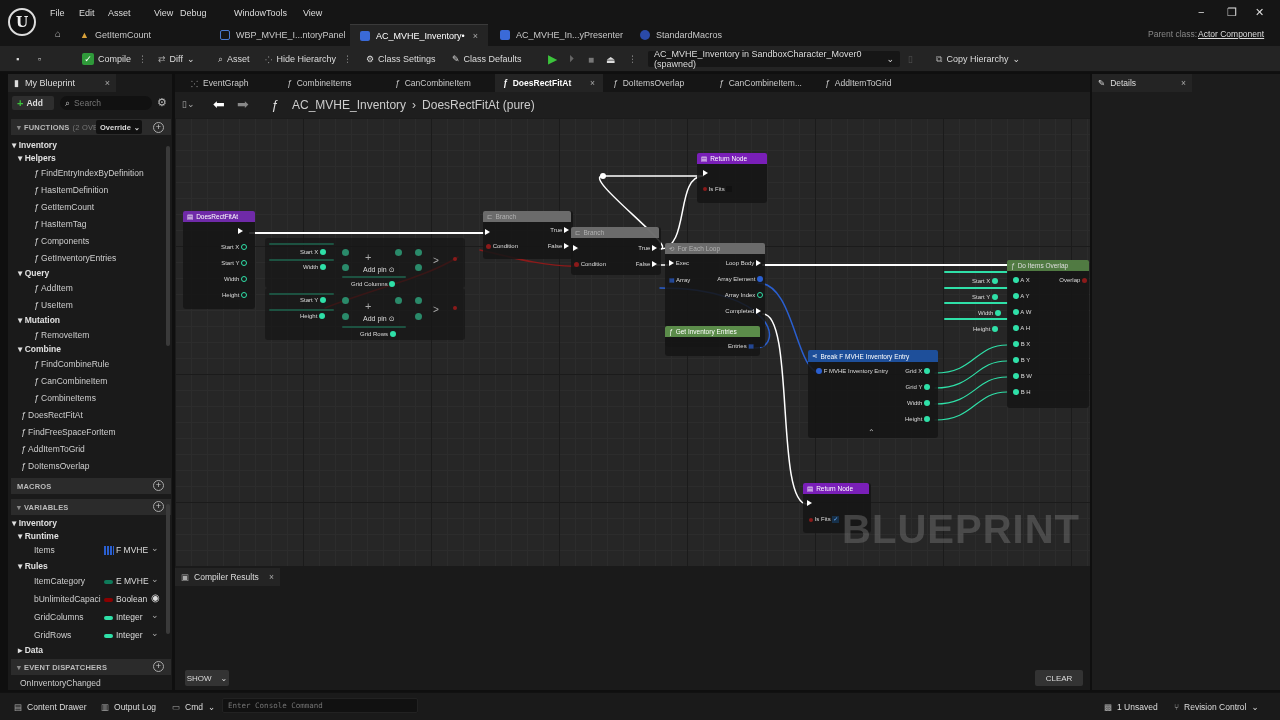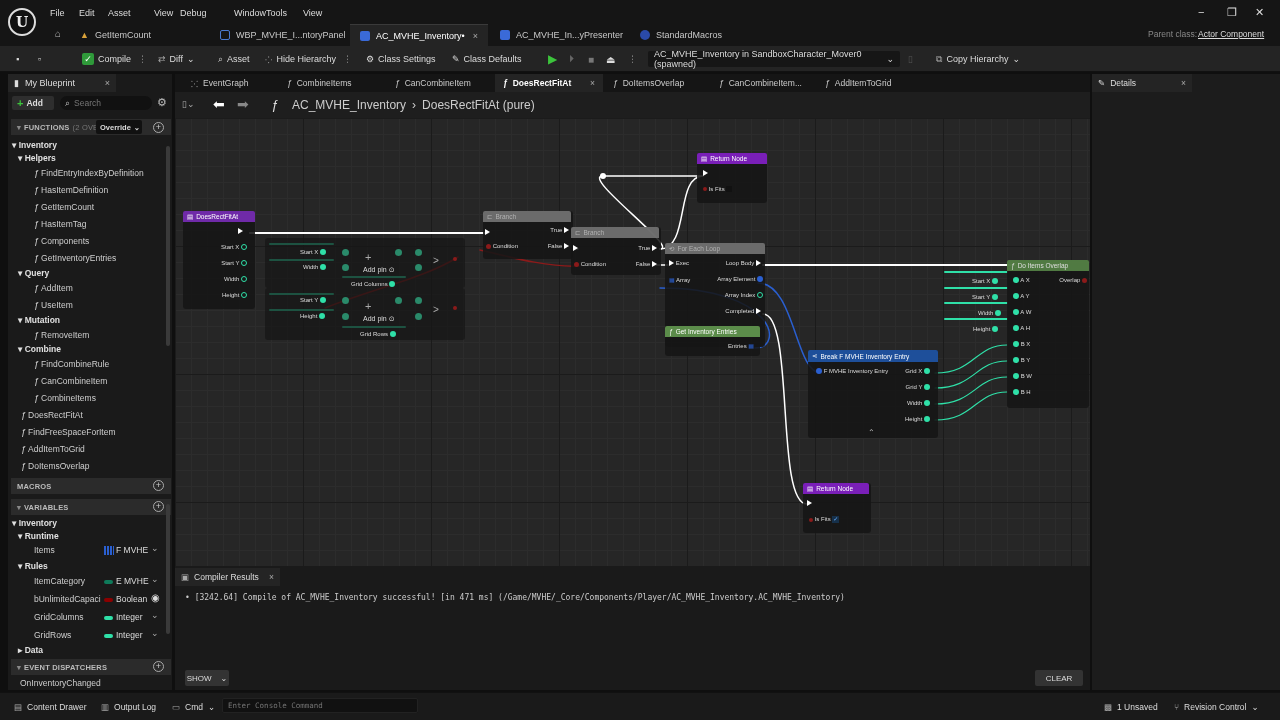--- a/index.html
+++ b/index.html
@@ -444,32 +444,29 @@
 
   <div class="node" style="left:628px;top:365px;width:68px;height:50px">
     <div class="nhead" style="width:66px;background:#7a1fb8">
         <span>▤</span>
         <span>Return Node</span>
       </div>
     <span class="pin" style="left:4px;top:17px"><span class="tri"></span></span>
     <span class="pin" style="left:6px;top:33px"><span class="dot" style="background:#8b1a1a;width:4px;height:4px"></span> <span>Is Fits</span> <span style="display:inline-block;width:7px;height:7px;background:#16304a;color:#6ab0ff;font-size:6px;line-height:7px;text-align:center;vertical-align:middle">✓</span></span>
   </div>
 
+  <div id="watermark">BLUEPRINT</div>
 </div>
 
 <div id="compiler">
   <div class="abs" style="left:0;top:2px;width:105px;height:18px;background:#242424;display:flex;align-items:center;gap:5px;padding-left:6px;font-size:8.5px;color:#ddd">
     <span style="color:#aaa">▣</span>
     <span>Compiler Results</span>
     <span style="margin-left:auto;margin-right:6px;color:#aaa">×</span>
   </div>
-  <div class="abs" style="left:10px;top:27px;font:8px 'DejaVu Sans Mono',monospace;color:#ccc;white-space:nowrap">
-    <span>•</span>
-    <span>[3242.64] Compile of AC_MVHE_Inventory successful! [in 471 ms] (/Game/MVHE/_Core/Components/Player/AC_MVHE_Inventory.AC_MVHE_Inventory)</span>
-  </div>
   <div class="abs btn" style="left:10px;top:104px;width:44px;height:16px;display:flex;align-items:center;justify-content:center;gap:9px;font-size:8px;color:#ddd">
     <span>SHOW</span>
       <span>⌄</span>
   </div>
   <div class="abs btn" style="left:860px;top:104px;width:48px;height:16px;display:flex;align-items:center;justify-content:center;font-size:8px;color:#ddd">CLEAR</div>
 </div>
 
 <div id="details">
   <div class="abs" style="left:0;top:0;width:100px;height:18px;background:#242424;display:flex;align-items:center;gap:5px;padding-left:6px;font-size:8.5px;color:#ddd">
     <span>✎</span>

